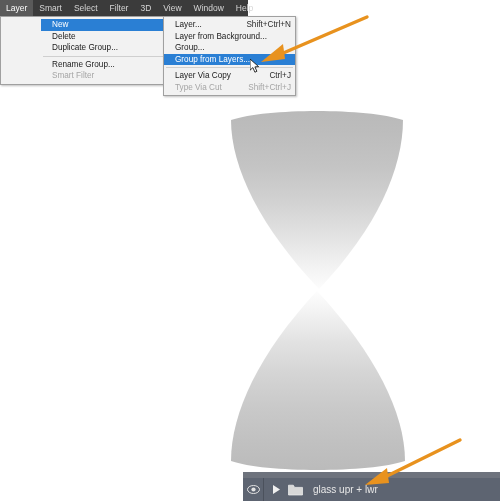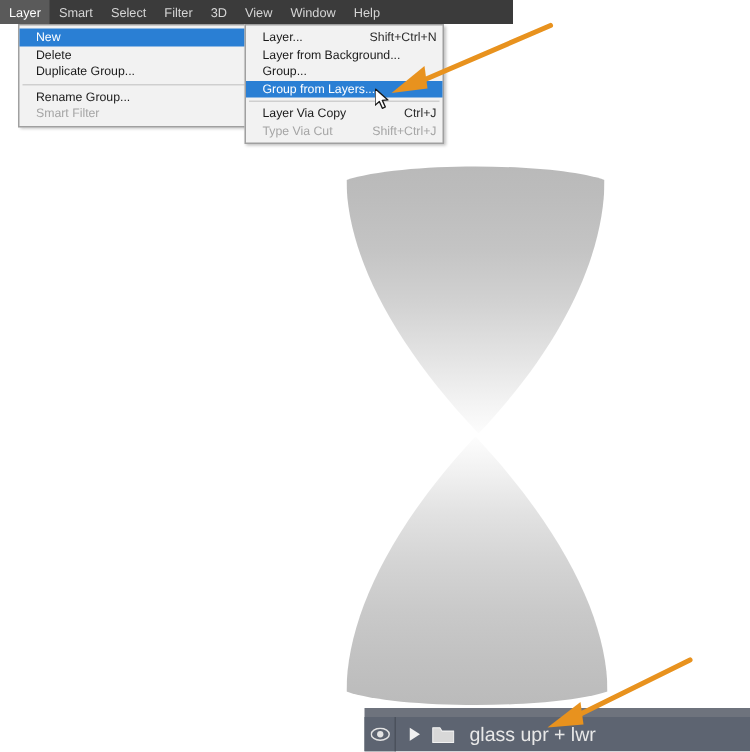--- a/index.html
+++ b/index.html
@@ -61,21 +61,21 @@
         #c1c1c1 82%,
         #bababa 100%);
     -webkit-clip-path: path("M 90,0 C 148,62 178,122 178,170 C 142,182 38,182 4,170 C 4,122 32,62 90,0 Z");
     clip-path: path("M 90,0 C 148,62 178,122 178,170 C 142,182 38,182 4,170 C 4,122 32,62 90,0 Z");
   }
 
   
   #menubar {
     position: absolute;
     left: 0; top: 0;
-    width: 342px;
+    width: 248px;
     height: 16px;
     background: #3b3b3b;
     display: flex;
     align-items: flex-start;
     z-index: 40;
   }
   .mb-item {
     font-size: 8.5px;
     color: #d6d6d6;
     padding: 2px 6px 2px 6px;
@@ -90,23 +90,24 @@
   
   .menu-panel {
     position: absolute;
     background: #f2f2f2;
     border: 1px solid #a0a0a0;
     box-shadow: 1px 1px 2px rgba(0,0,0,0.25);
     z-index: 50;
     padding: 2px 0;
   }
   #menu-layer {
-    left: 12px;
+    left: 0;
     top: 16px;
     width: 163px;
+    padding-left: 40px;
   }
   #menu-new {
     left: 163px;
     top: 16px;
     width: 131px;
   }
   .mi {
     position: relative;
     height: 11.5px;
     line-height: 11.5px;
@@ -195,21 +196,21 @@
     justify-content: center;
     padding-left: 4px;
   }
   .folder-cell {
     width: 22px;
     display: flex;
     align-items: center;
     justify-content: center;
   }
   .layer-name {
-    font-size: 13px;
+    font-size: 10px;
     color: #e8e8e8;
     padding-left: 7px;
     white-space: nowrap;
   }
 
   
   .anno {
     position: absolute;
     z-index: 70;
     pointer-events: none;

